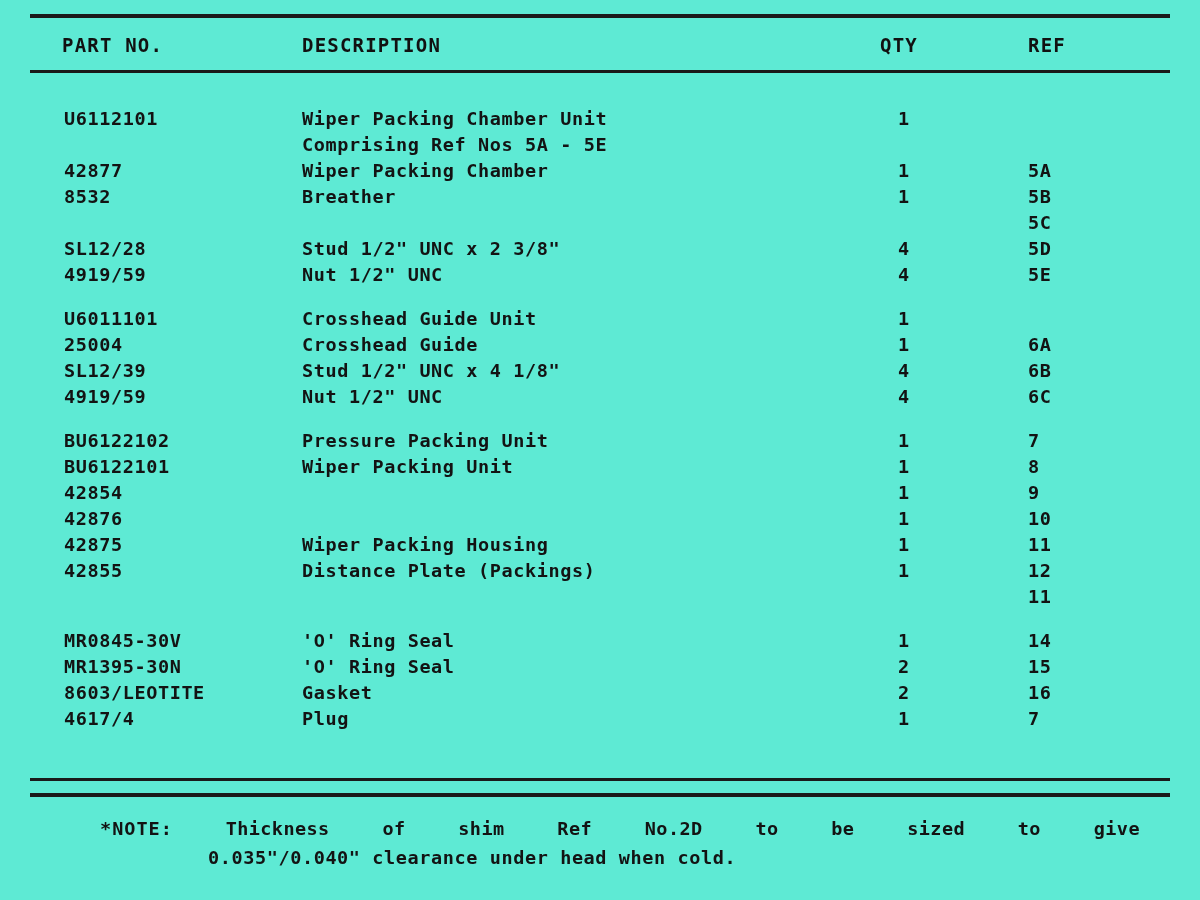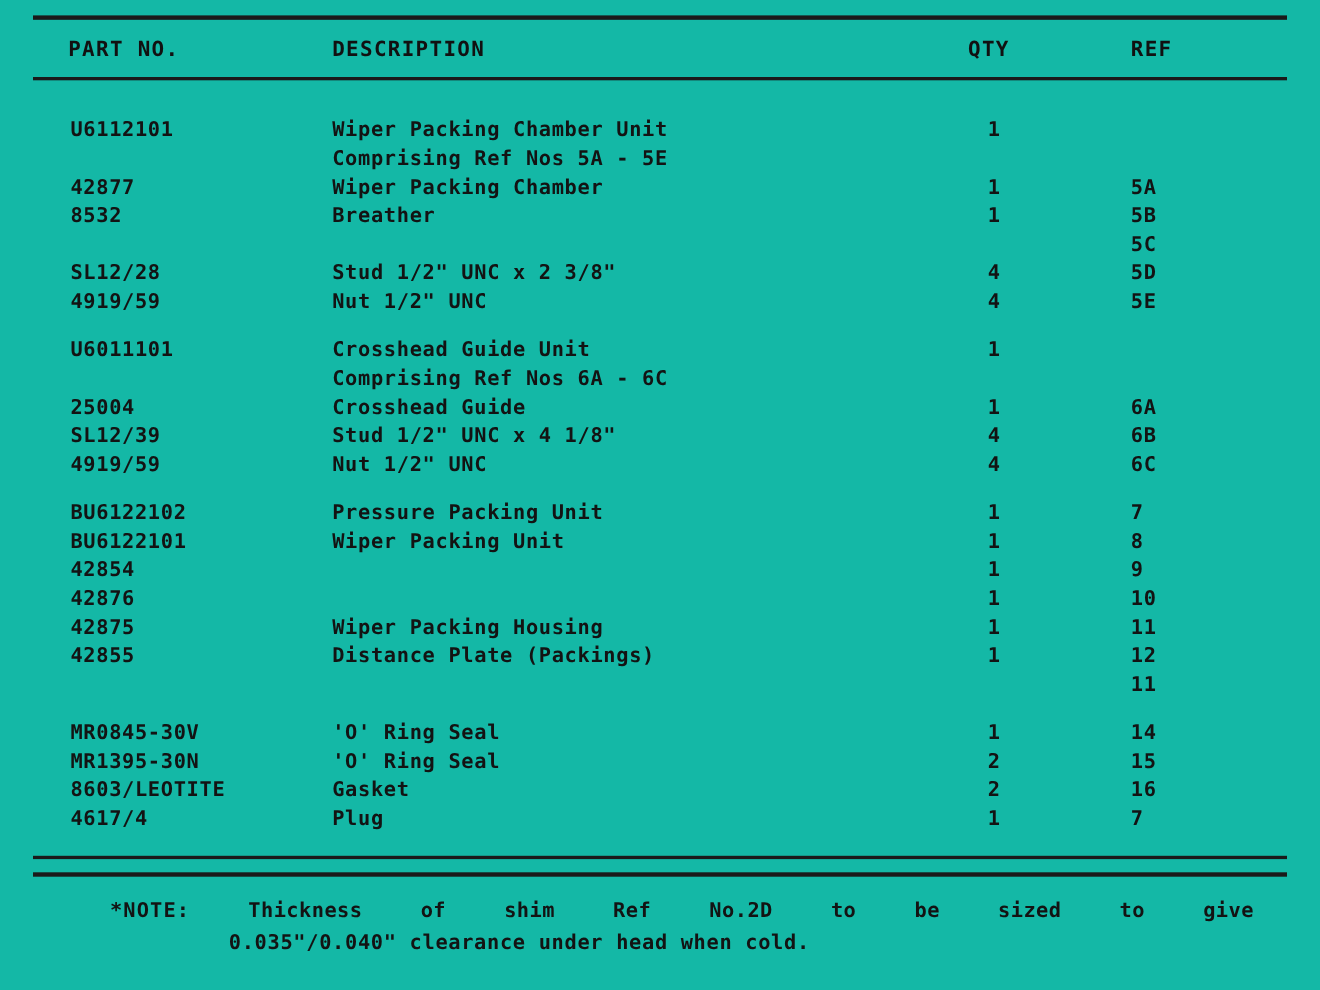--- a/index.html
+++ b/index.html
@@ -14,21 +14,21 @@
     color: #111111;
     position: relative;
     overflow: hidden;
   }
 
   .page {
     position: absolute;
     left: 0; top: 0;
     width: 1200px;
     height: 900px;
-    background: #14b8a6;
+    background: #5eead4;
   }
 
   
   .rule {
     position: absolute;
     left: 30px;
     width: 1140px;
     background: #1a1a1a;
   }
   .rule-top      { top: 14px;  height: 4px; }
@@ -160,26 +160,20 @@
       <div class="row">
         <div class="cell c-part">4919/59</div>
         <div class="cell c-desc">Nut 1/2" UNC</div>
         <div class="cell c-qty">4</div>
         <div class="cell c-ref">5E</div>
       </div>
       <div class="row gap-before">
         <div class="cell c-part">U6011101</div>
         <div class="cell c-desc">Crosshead Guide Unit</div>
         <div class="cell c-qty">1</div>
-        <div class="cell c-ref"></div>
-      </div>
-      <div class="row">
-        <div class="cell c-part"></div>
-        <div class="cell c-desc">Comprising Ref Nos 6A - 6C</div>
-        <div class="cell c-qty"></div>
         <div class="cell c-ref"></div>
       </div>
       <div class="row">
         <div class="cell c-part">25004</div>
         <div class="cell c-desc">Crosshead Guide</div>
         <div class="cell c-qty">1</div>
         <div class="cell c-ref">6A</div>
       </div>
       <div class="row">
         <div class="cell c-part">SL12/39</div>

